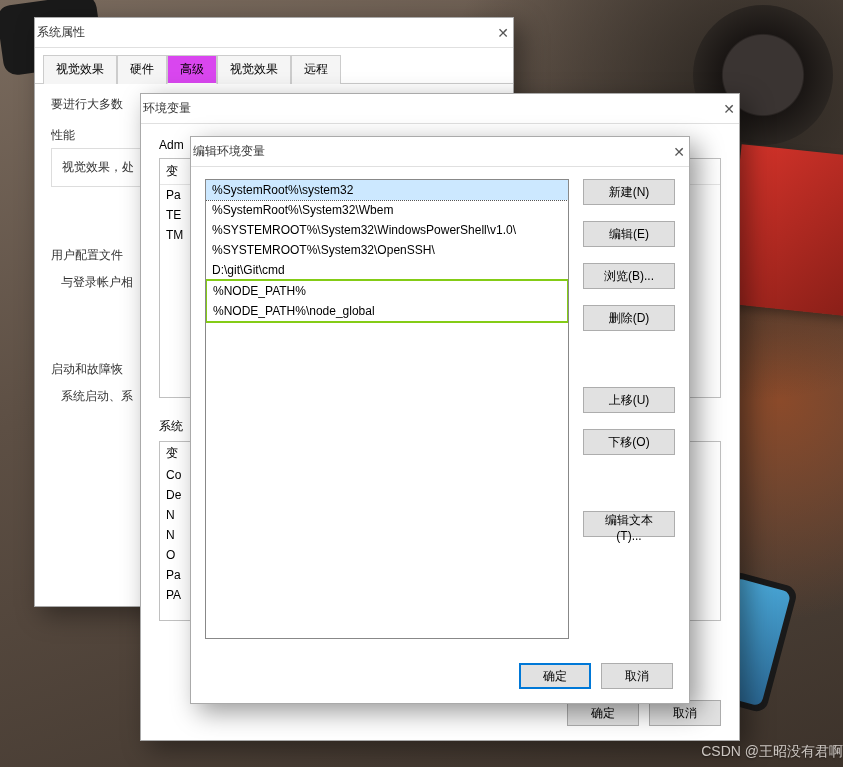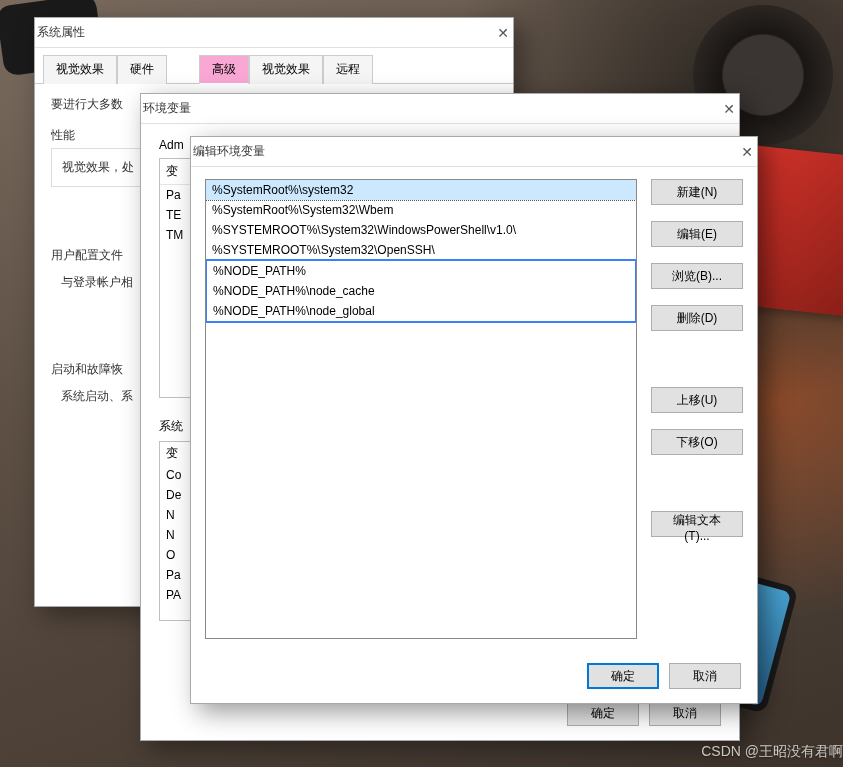--- a/index.html
+++ b/index.html
@@ -71,23 +71,22 @@
       padding: 5px 12px;
       border: 1px solid #ccc;
       border-bottom: none;
       background: #f5f5f5;
       font-size: 12px;
       cursor: pointer;
       position: relative;
       top: 1px;
     }
     .tab.active {
-      background: #f9a8d4;
+      background: #d946ef;
       border-bottom: 1px solid #fff;
-      margin-left: 32px;
     }
     .sysprops-body {
       padding: 12px 16px;
       font-size: 12px;
       color: #333;
     }
     .group-label {
       margin: 8px 0 4px 0;
     }
     .group-box {
@@ -157,21 +156,21 @@
       position: absolute;
       bottom: 14px;
       right: 18px;
       display: flex;
       gap: 10px;
     }
     
     .win-editenv {
       left: 190px;
       top: 136px;
-      width: 568px;
+      width: 500px;
       height: 568px;
       z-index: 3;
       background: #fff;
     }
     .editenv-body {
       padding: 12px 14px;
       display: flex;
       gap: 14px;
       height: calc(100% - 82px);
     }
@@ -187,21 +186,21 @@
       padding: 3px 6px;
       font-size: 12px;
       white-space: nowrap;
       cursor: default;
     }
     .path-item.selected {
       background: #cce8ff;
       outline: 1px dotted #555;
     }
     .highlight-box {
-      border: 2px solid #3b82f6;
+      border: 2px solid #84cc16;
       margin: -1px;
     }
     .side-buttons {
       display: flex;
       flex-direction: column;
       gap: 16px;
       width: 92px;
     }
     .side-buttons .sep {
       height: 24px;
@@ -332,23 +331,23 @@
   <div class="titlebar">
     <span class="title">编辑环境变量</span>
     <span class="close-btn">✕</span>
   </div>
   <div class="editenv-body">
     <div class="path-list">
       <div class="path-item selected">%SystemRoot%\system32</div>
       <div class="path-item">%SystemRoot%\System32\Wbem</div>
       <div class="path-item">%SYSTEMROOT%\System32\WindowsPowerShell\v1.0\</div>
       <div class="path-item">%SYSTEMROOT%\System32\OpenSSH\</div>
+      <div class="path-item">D:\git\Git\cmd</div>
       <div class="highlight-box">
         <div class="path-item">%NODE_PATH%</div>
-        <div class="path-item">%NODE_PATH%\node_cache</div>
         <div class="path-item">%NODE_PATH%\node_global</div>
       </div>
     </div>
     <div class="side-buttons">
       <button class="btn">新建(N)</button>
       <button class="btn">编辑(E)</button>
       <button class="btn">浏览(B)...</button>
       <button class="btn">删除(D)</button>
       <div class="sep"></div>
       <button class="btn">上移(U)</button>

